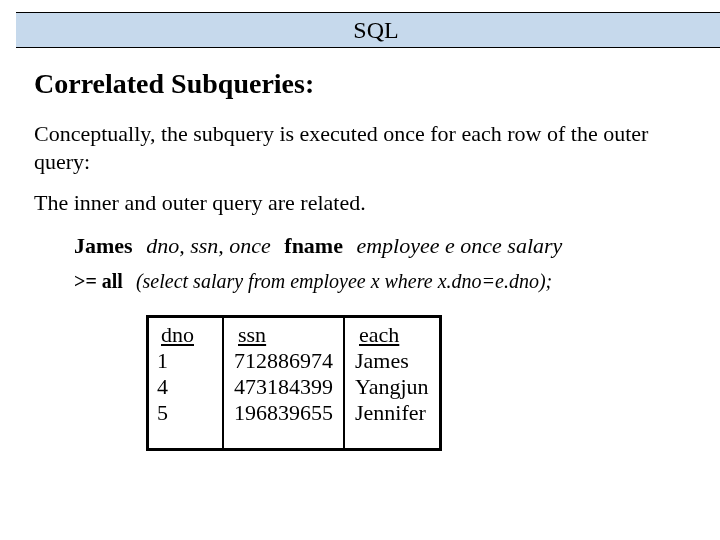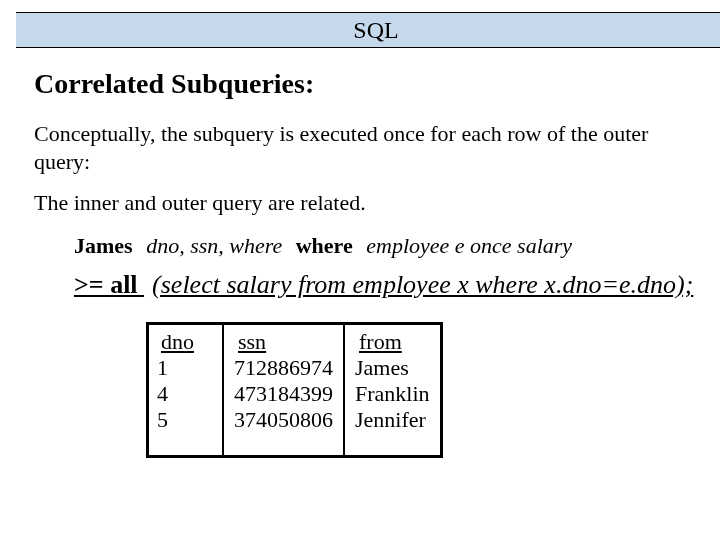--- a/index.html
+++ b/index.html
@@ -27,22 +27,21 @@
     line-height: 1.25;
   }
   .indented {
     margin-left: 40px;
     font-size: 22px;
     line-height: 1.35;
   }
   .indented2 {
     margin-left: 40px;
     margin-top: 10px;
-    font-size: 26px;
-    text-decoration: underline;
+    font-size: 20px;
   }
   .b { font-weight: bold; }
   .i { font-style: italic; }
   .tbl-wrap { margin: 22px 0 0 112px; }
   table.data {
     border-collapse: collapse;
     border: 3px solid #000;
   }
   table.data td {
     border-left: 2px solid #84cc16;
@@ -79,48 +78,48 @@
 
   <div class="content">
 
     <div class="heading">Correlated Subqueries:</div>
 
     <div class="para">Conceptually, the subquery is executed once for each row of the outer query:</div>
 
     <div class="para">The inner and outer query are related.</div>
 
     <div class="indented">
-      <span class="b">James </span><span class="i">dno, ssn, where</span><span class="b"> where </span><span class="i">employee e once salary</span>
+      <span class="b">James </span><span class="i">dno, ssn, once</span><span class="b"> fname </span><span class="i">employee e once salary</span>
     </div>
 
     <div class="indented2">
       <span class="b">&gt;= all </span><span class="i">(select salary from employee x where x.dno=e.dno);</span>
     </div>
 
     <div class="tbl-wrap">
       <table class="data">
         <tbody>
             <tr>
           <td><span class="u">dno</span></td>
           <td><span class="u">ssn</span></td>
-          <td><span class="u">from</span></td>
+          <td><span class="u">each</span></td>
         </tr>
         <tr>
           <td>1</td>
           <td>712886974</td>
           <td>James</td>
         </tr>
         <tr>
           <td>4</td>
           <td>473184399</td>
-          <td>Franklin</td>
+          <td>Yangjun</td>
         </tr>
         <tr>
           <td>5</td>
-          <td>374050806</td>
+          <td>196839655</td>
           <td>Jennifer</td>
         </tr>
       </tbody>
         </table>
     </div>
 
   </div>
 
   <div class="footer">
     <span class="date">Jan. 2017</span>

